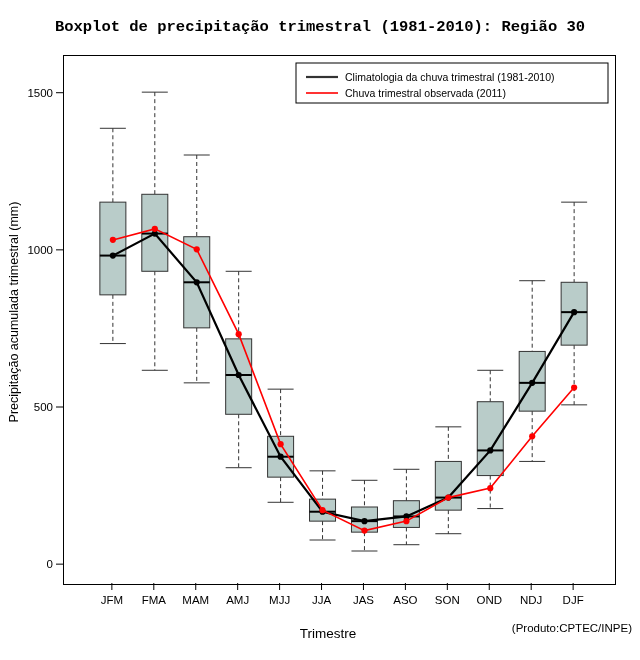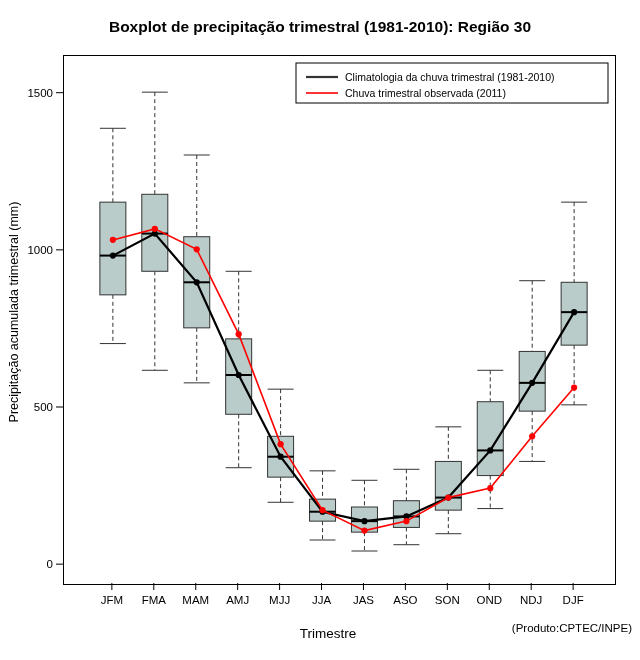--- a/index.html
+++ b/index.html
@@ -7,21 +7,21 @@
     width:640px;height:660px;
     background:#ffffff;
     font-family:"Liberation Sans", sans-serif;
     overflow:hidden;
   }
   #root{position:relative;width:640px;height:660px;}
   #title{
     position:absolute;top:18px;left:0;width:640px;
     text-align:center;
     font-size:15.5px;font-weight:bold;color:#000;
-    font-family:Liberation Sans, sans-serif;
+    font-family:Liberation Mono, monospace;
   }
   #plotbox{
     position:absolute;
     left:63px;top:55px;width:553px;height:530px;
     border:1px solid #000;
     box-sizing:border-box;
   }
   #svgchart{position:absolute;left:0;top:0;}
   #ylabel{
     position:absolute;

